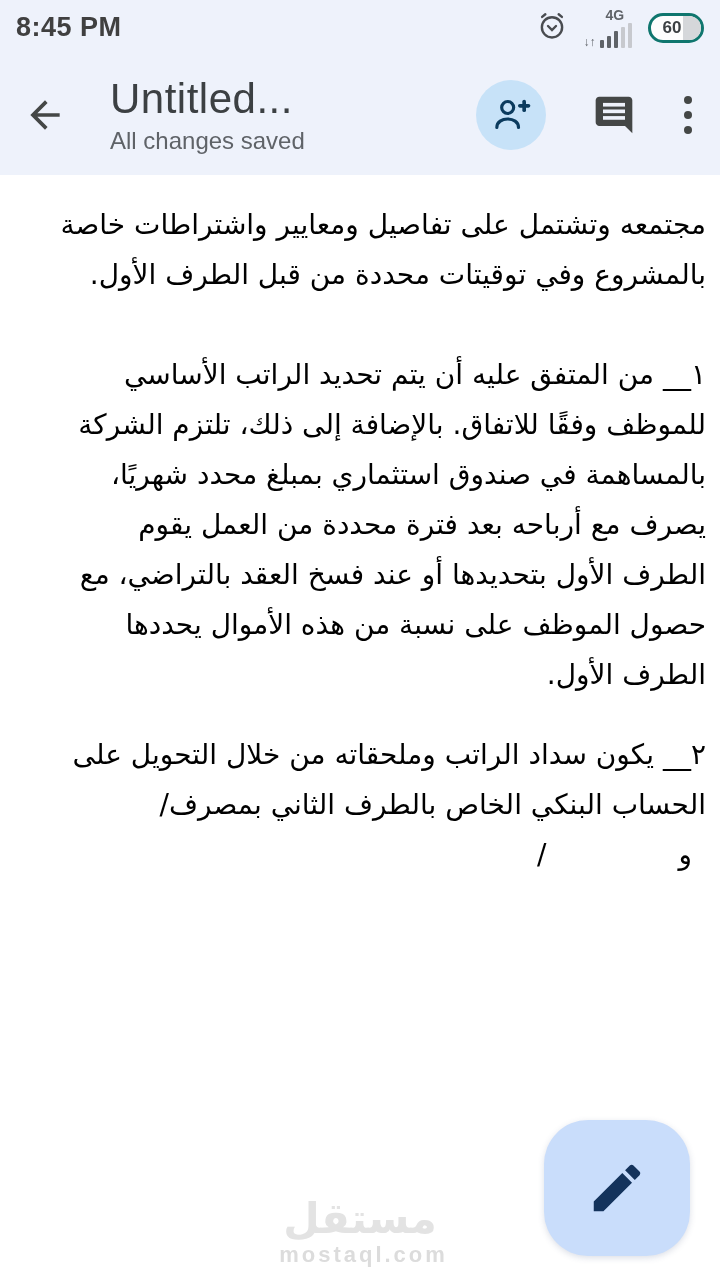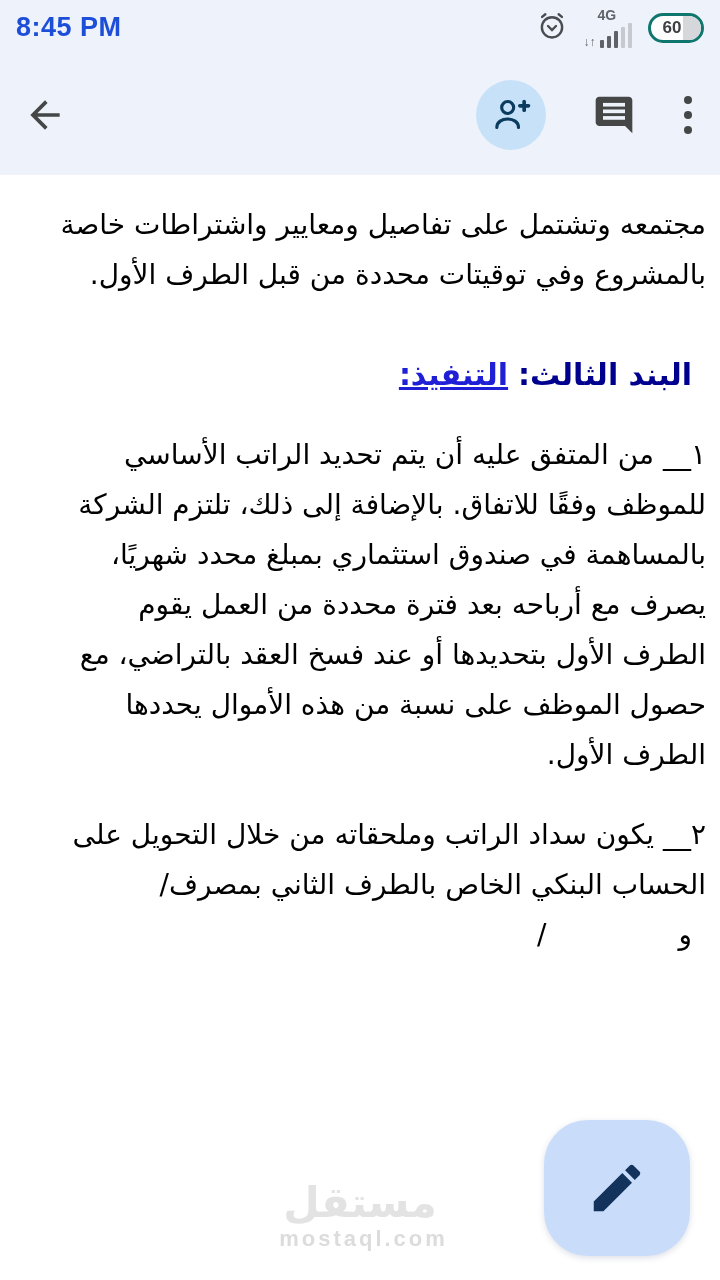--- a/index.html
+++ b/index.html
@@ -5,23 +5,23 @@
   html,body{margin:0;padding:0;}
   body{
     width:720px;height:1280px;position:relative;overflow:hidden;
     background:#ffffff;font-family:"Liberation Sans",sans-serif;
   }
   
   .statusbar{
     height:55px;background:#eef2fb;display:flex;align-items:center;
     justify-content:space-between;padding:0 16px;box-sizing:border-box;
   }
-  .sb-time{font-size:27px;font-weight:bold;color:#1d4ed8;letter-spacing:.5px;}
+  .sb-time{font-size:27px;font-weight:bold;color:#404040;letter-spacing:.5px;}
   .sb-right{display:flex;align-items:center;gap:16px;}
-  .sb-signal{display:flex;flex-direction:column;align-items:flex-start;line-height:1;}
+  .sb-signal{display:flex;flex-direction:column;align-items:center;line-height:1;}
   .sb-net{font-size:14px;font-weight:bold;color:#5f6368;margin-left:14px;margin-bottom:1px;}
   .sb-sigrow{display:flex;align-items:flex-end;gap:3px;}
   .sb-arrows{font-size:12px;color:#5f6368;margin-right:1px;}
   .bars{display:flex;align-items:flex-end;gap:2.5px;}
   .bar{width:4.5px;border-radius:1px;}
   .battery{
     position:relative;width:56px;height:30px;border:3px solid #0f766e;
     border-radius:16px;background:#fdfdfd;box-sizing:border-box;overflow:hidden;
   }
   .battery-fill{position:absolute;top:0;right:0;width:36%;height:100%;background:#d5d7da;}
@@ -66,21 +66,21 @@
   }
   .tail-slash{margin-right:132px;}
   
   .edit-fab{
     position:absolute;right:30px;bottom:24px;width:146px;height:136px;
     border-radius:44px;background:#c9ddfb;display:flex;align-items:center;
     justify-content:center;box-shadow:0 2px 6px rgba(60,80,120,.18);
   }
   
   .watermark{
-    position:absolute;left:50%;transform:translateX(-50%);bottom:28px;
+    position:absolute;left:50%;transform:translateX(-50%);bottom:12px;
     text-align:center;pointer-events:none;
   }
   .wm-logo{font-family:"DejaVu Sans",sans-serif;font-size:42px;font-weight:bold;color:#e3e3e3;line-height:1;}
   .wm-site{font-size:22px;font-weight:bold;color:#dcdcdc;letter-spacing:3px;margin-top:2px;margin-left:7px;}
 </style>
 </head>
 <body>
 
 <div class="statusbar">
   <div class="sb-time">8:45 PM</div>
@@ -113,20 +113,22 @@
   </div>
 </div>
 
 <div class="appbar">
   <div class="back-btn">
     <svg viewBox="0 0 24 24" width="44" height="44" fill="#444746">
       <path d="M20 11H7.83l5.59-5.59L12 4l-8 8 8 8 1.41-1.41L7.83 13H20v-2z"></path>
     </svg>
   </div>
   <div class="title-block">
+    <div class="doc-title">Untitled...</div>
+    <div class="doc-subtitle">All changes saved</div>
   </div>
   <div class="appbar-spacer"></div>
   <div class="person-add-btn">
     <svg viewBox="0 0 24 24" width="40" height="40" fill="none" stroke="#0b3b5e" stroke-width="1.9" stroke-linecap="round">
       <circle cx="10" cy="7.5" r="3.6"></circle>
       <path d="M3.5 19.5c0-3.4 3.2-5.1 6.5-5.1s6.5 1.7 6.5 5.1"></path>
       <path d="M17.3 6.5h5.2" stroke-width="2.2"></path>
       <path d="M19.9 3.9v5.2" stroke-width="2.2"></path>
     </svg>
   </div>
@@ -142,21 +144,20 @@
     <div class="dot"></div>
     <div class="dot"></div>
     <div class="dot"></div>
   </div>
 </div>
 
 <div class="doc-page">
   <p class="para">مجتمعه وتشتمل على تفاصيل ومعايير واشتراطات خاصة
 بالمشروع وفي توقيتات محددة من قبل الطرف الأول.</p>
 
-  <h2 class="heading"><span class="hlabel">البند الثالث:</span><span class="htitle underlined">التنفيذ:</span></h2>
 
   <p class="para tight">١__ من المتفق عليه أن يتم تحديد الراتب الأساسي
 للموظف وفقًا للاتفاق. بالإضافة إلى ذلك، تلتزم الشركة
 بالمساهمة في صندوق استثماري بمبلغ محدد شهريًا،
 يصرف مع أرباحه بعد فترة محددة من العمل يقوم
 الطرف الأول بتحديدها أو عند فسخ العقد بالتراضي، مع
 حصول الموظف على نسبة من هذه الأموال يحددها
 الطرف الأول.</p>
   <p class="para tight">٢__ يكون سداد الراتب وملحقاته من خلال التحويل على
 الحساب البنكي الخاص بالطرف الثاني بمصرف/</p>

